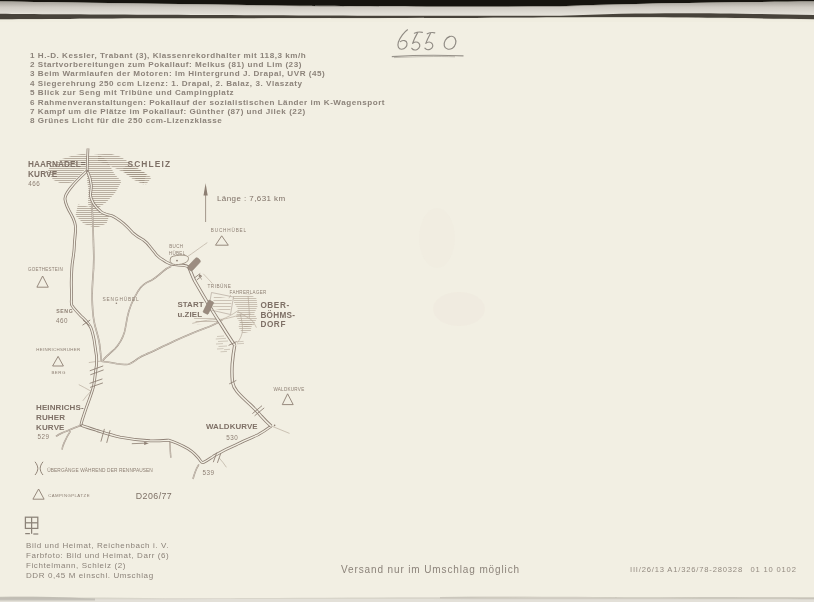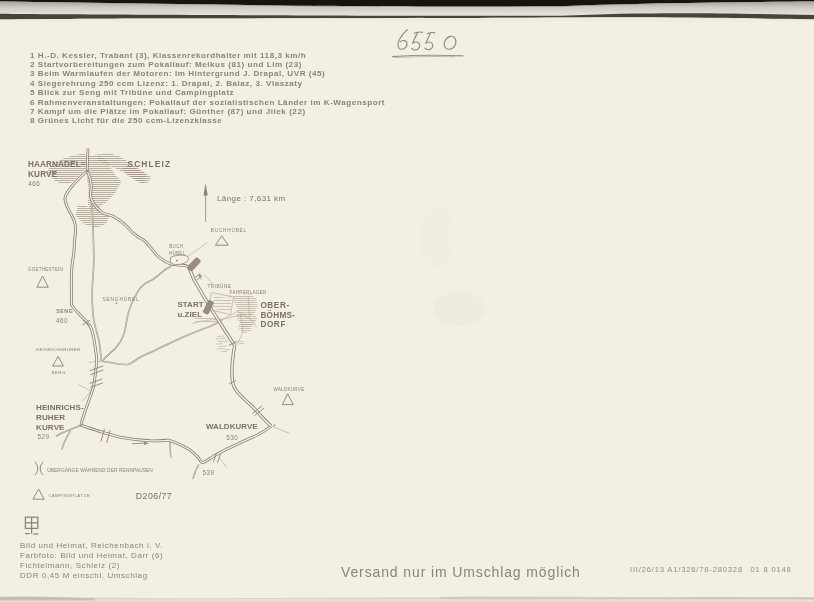--- a/index.html
+++ b/index.html
@@ -1,21 +1,21 @@
 <!DOCTYPE html>
 <html><head>
 <meta charset="utf-8">
 <style>
   html,body{margin:0;padding:0;}
   body{width:814px;height:602px;overflow:hidden;background:#e9e6de;font-family:"Liberation Sans", sans-serif;}
   #card{position:absolute;left:0;top:0;width:814px;height:602px;background:#f2efe3;}
   .typed{position:absolute;color:#8c837a;filter:blur(0.22px);font-family:"Liberation Sans", sans-serif;}
   #list{left:30px;top:50.6px;font-size:8.1px;line-height:9.4px;letter-spacing:0.52px;white-space:pre;font-weight:bold;}
-  #imprint{left:20px;top:541.2px;font-size:8.0px;line-height:9.9px;letter-spacing:0.59px;white-space:pre;}
-  #versand{left:341px;top:563.6px;font-size:14px;letter-spacing:0.88px;}
+  #imprint{left:26px;top:541.2px;font-size:8.0px;line-height:9.9px;letter-spacing:0.59px;white-space:pre;}
+  #versand{left:341px;top:563.6px;font-size:10px;letter-spacing:0.88px;}
   #serial{left:630px;top:565.0px;font-size:7.6px;letter-spacing:0.82px;color:#938a80;}
   svg{position:absolute;left:0;top:0;filter:blur(0.18px);}
   text{font-family:"Liberation Sans", sans-serif;fill:#7e7066;}
   .b{font-weight:bold;fill:#7e7066;}
   .s{fill:#8d7f73;}
 </style>
 </head>
 <body>
 
 <div id="card"></div>
@@ -29,21 +29,21 @@
 7 Kampf um die Plätze im Pokallauf: Günther (87) und Jilek (22)
 8 Grünes Licht für die 250 ccm-Lizenzklasse</div>
 
 <div id="imprint" class="typed">Bild und Heimat, Reichenbach i. V.
 Farbfoto: Bild und Heimat, Darr (6)
 Fichtelmann, Schleiz (2)
 DDR 0,45 M einschl. Umschlag</div>
 
 <div id="versand" class="typed">Versand nur im Umschlag möglich</div>
 
-<div id="serial" class="typed">III/26/13  A1/326/78-280328  01 8 0148</div>
+<div id="serial" class="typed">III/26/13  A1/326/78-280328  01 10 0102</div>
 <svg width="814" height="602" viewBox="0 0 814 602">
 <defs>
   <linearGradient id="silver" x1="0" y1="0" x2="0" y2="1">
     <stop offset="0" stop-color="#a6a29a"></stop>
     <stop offset="0.4" stop-color="#d0ccc4"></stop>
     <stop offset="1" stop-color="#e7e4dc"></stop>
   </linearGradient>
   <pattern id="hatch" width="4" height="2" patternUnits="userSpaceOnUse">
     <line x1="0" y1="0.5" x2="4" y2="0.5" stroke="#968779" stroke-width="0.62"></line>
   </pattern>

